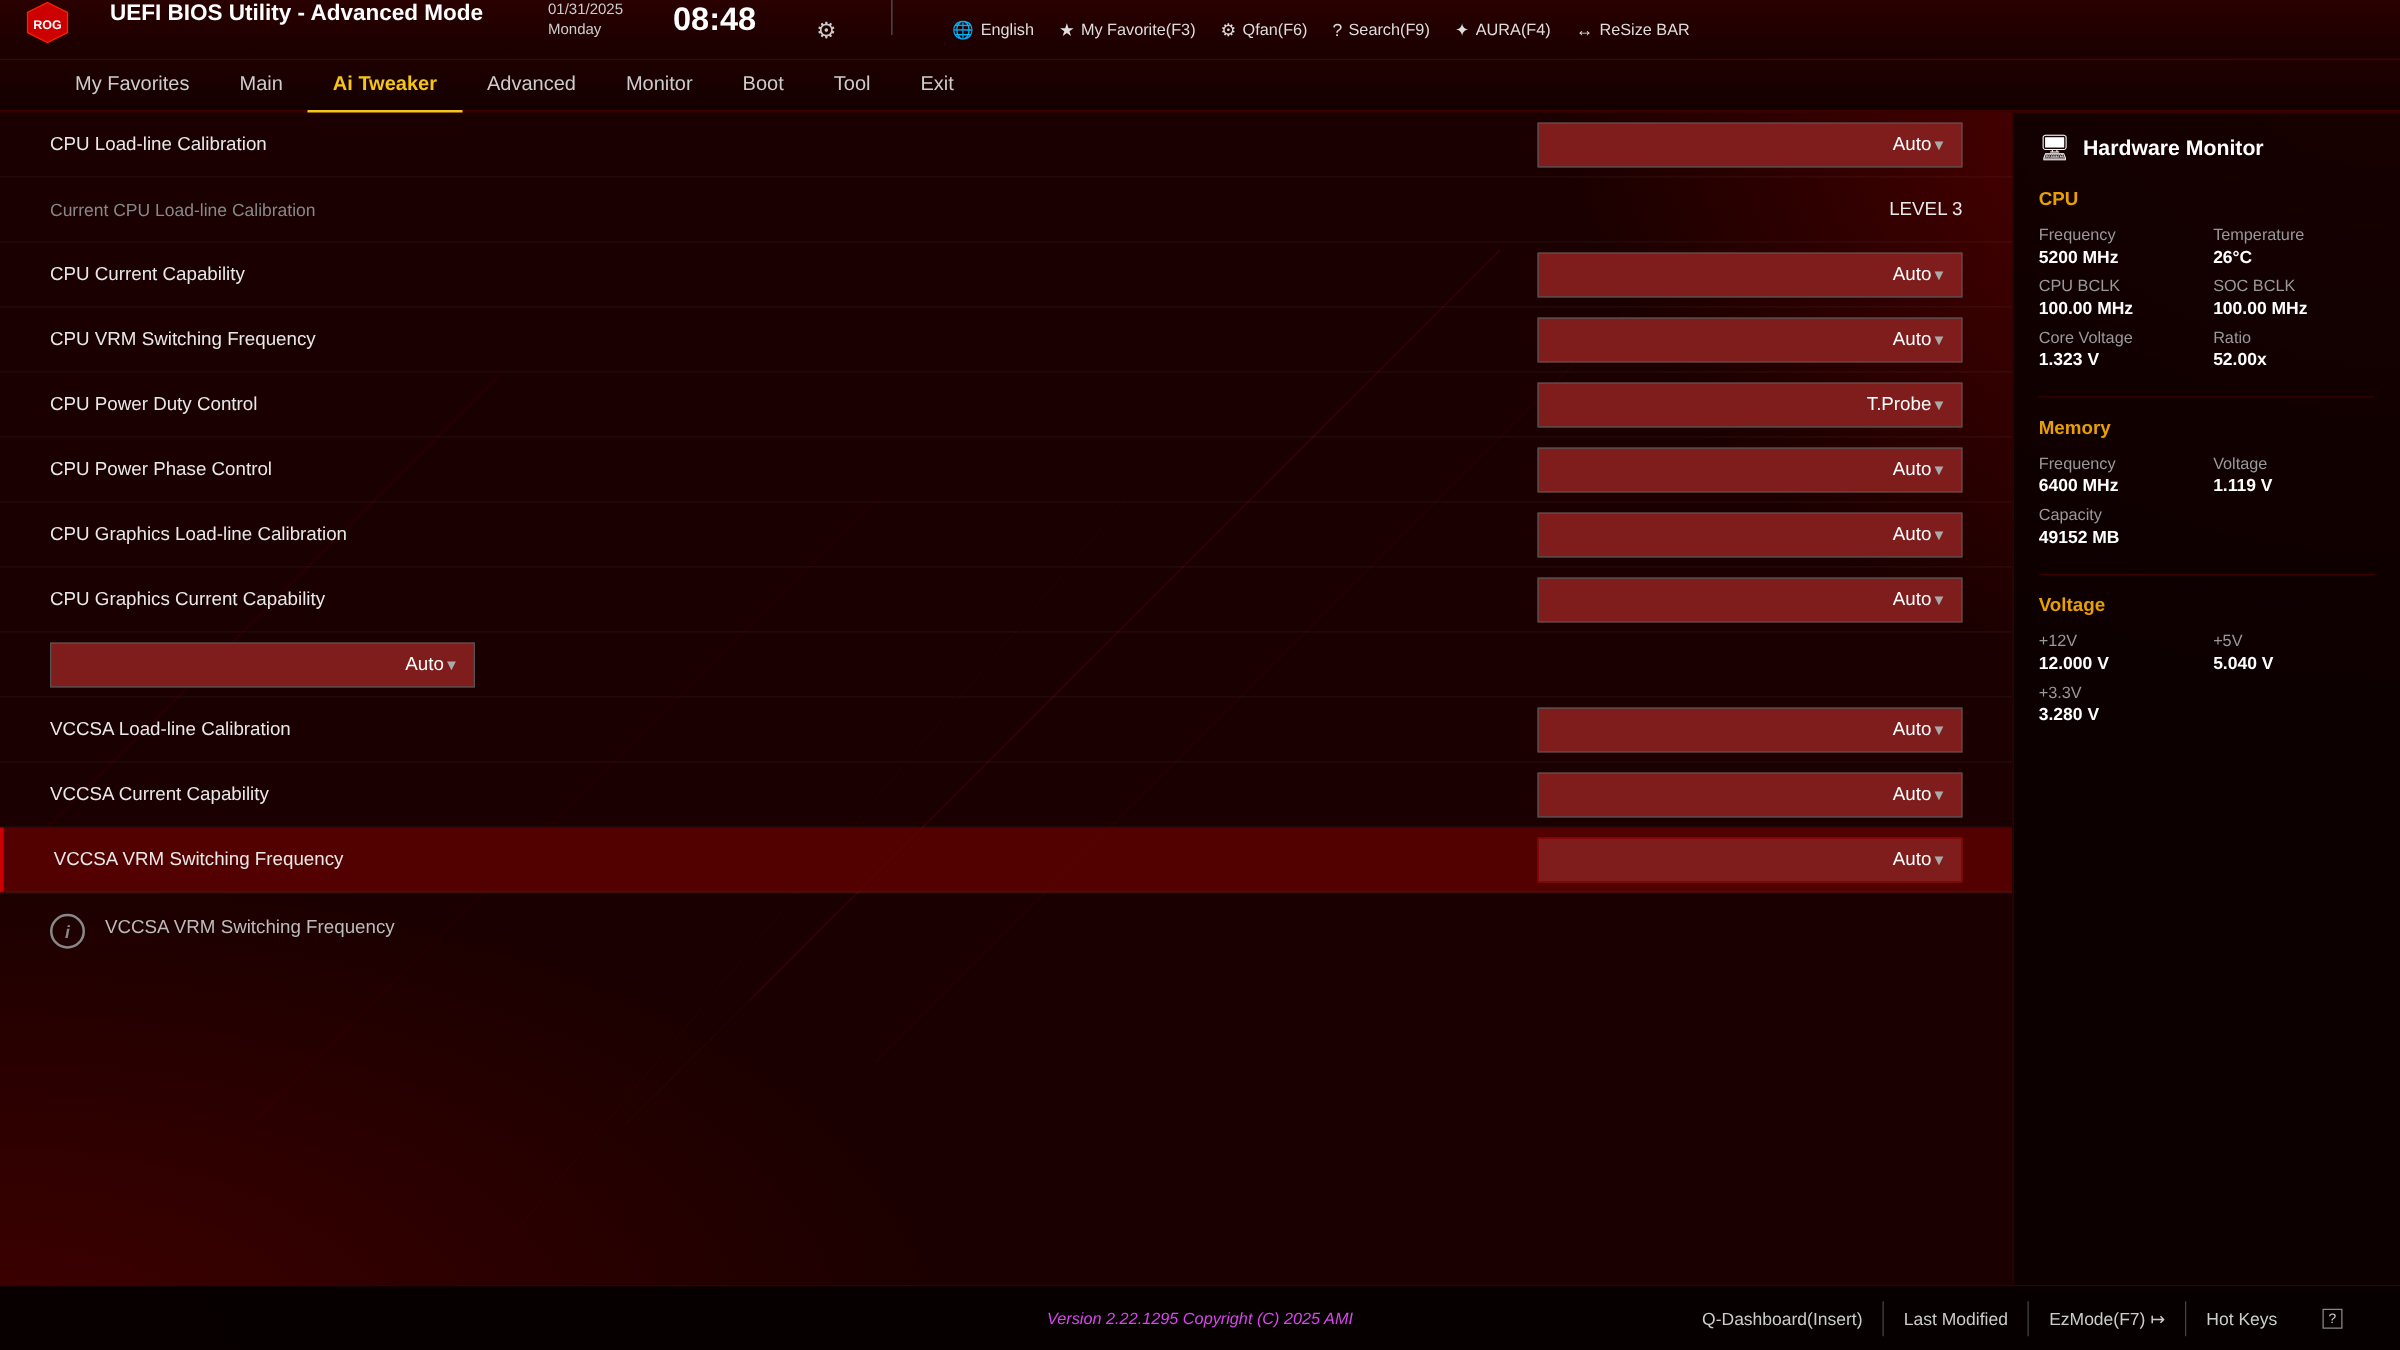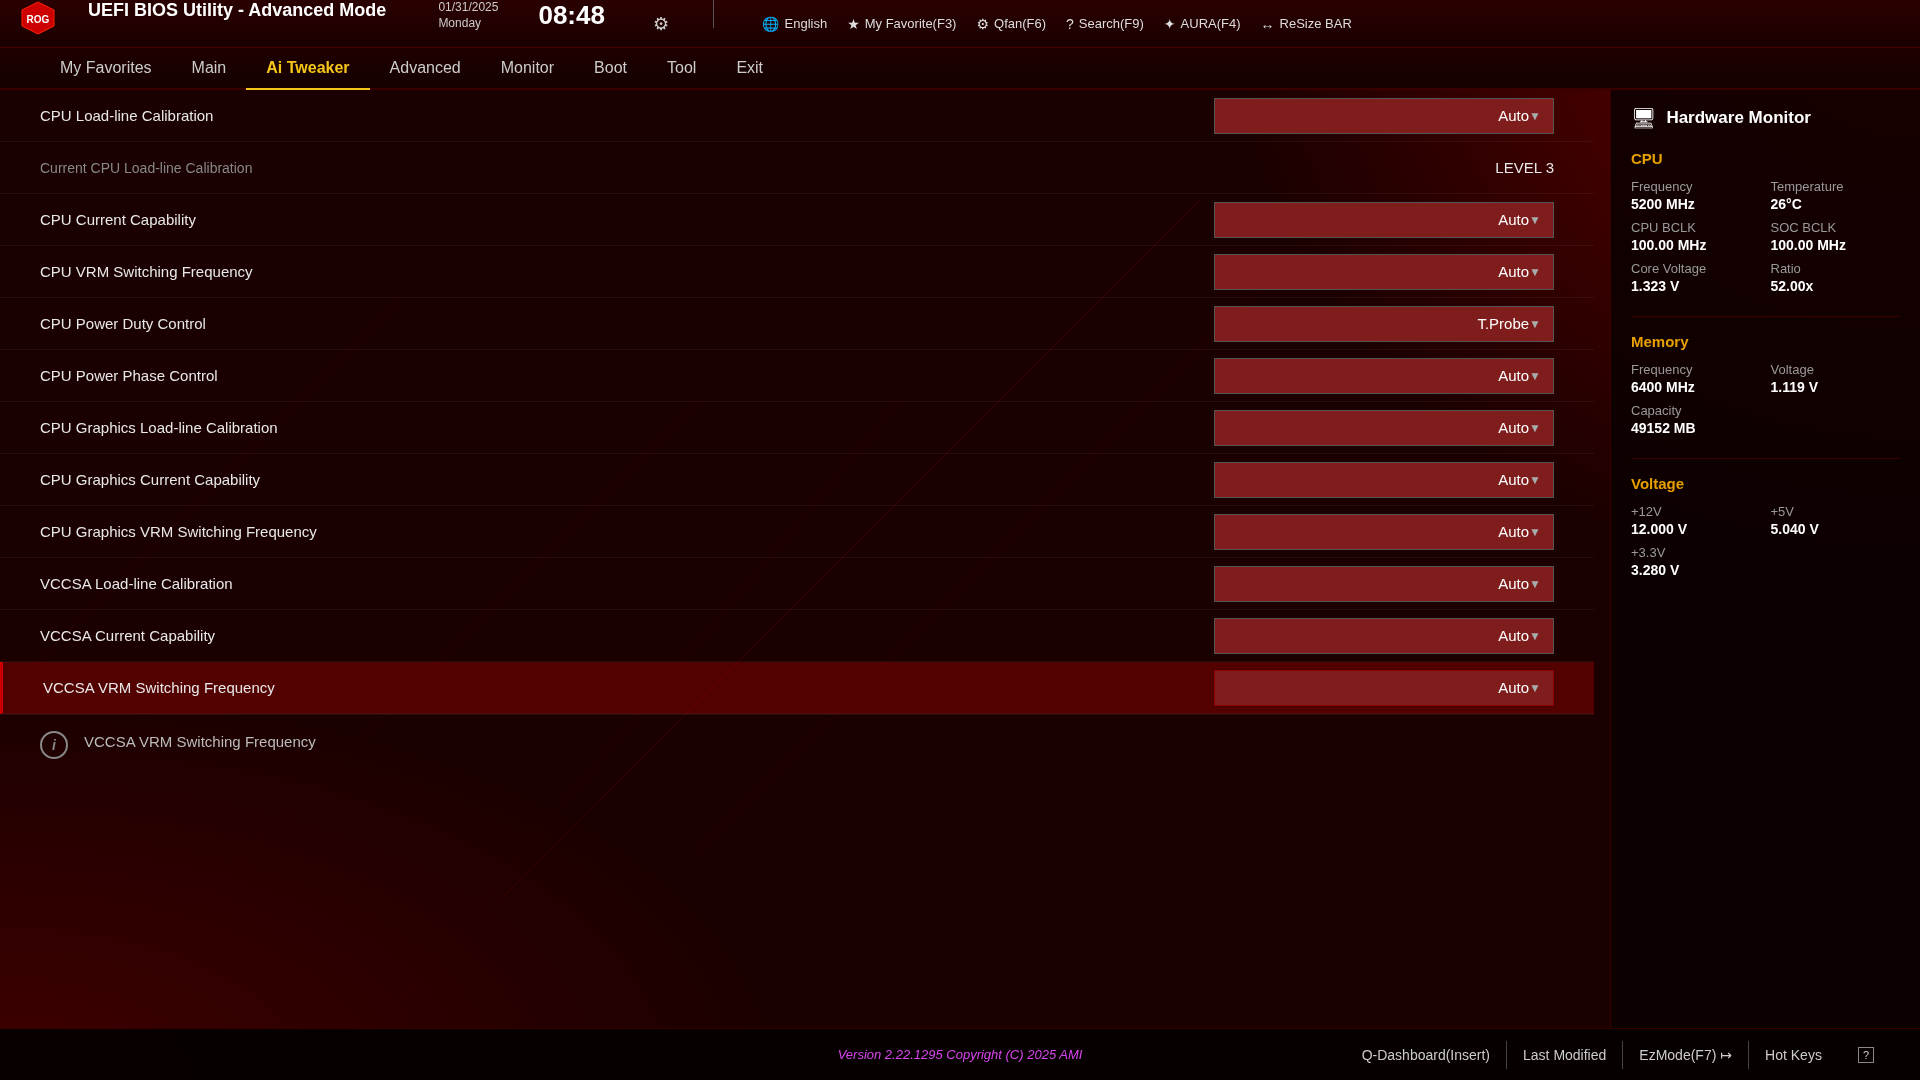--- a/index.html
+++ b/index.html
@@ -158,21 +158,20 @@
       color: #f5c518;
       border-bottom: 2px solid #f5c518;
       font-weight: 600;
     }
 
     
     .content-area {
       flex: 1;
       display: flex;
       overflow: hidden;
-      gap: 16px;
     }
 
     
     .main-panel {
       flex: 1;
       overflow-y: auto;
       padding: 0;
     }
 
     .settings-list {
@@ -514,21 +513,20 @@
 
         <div class="setting-row">
           <span class="setting-label">CPU Graphics Current Capability</span>
           <div class="setting-dropdown">
             <span>Auto</span>
             <span class="dropdown-arrow">▼</span>
           </div>
         </div>
 
         <div class="setting-row">
-          <span class="setting-label">CPU Graphics VRM Switching Frequency</span>
           <div class="setting-dropdown">
             <span>Auto</span>
             <span class="dropdown-arrow">▼</span>
           </div>
         </div>
 
         <div class="setting-row">
           <span class="setting-label">VCCSA Load-line Calibration</span>
           <div class="setting-dropdown">
             <span>Auto</span>

